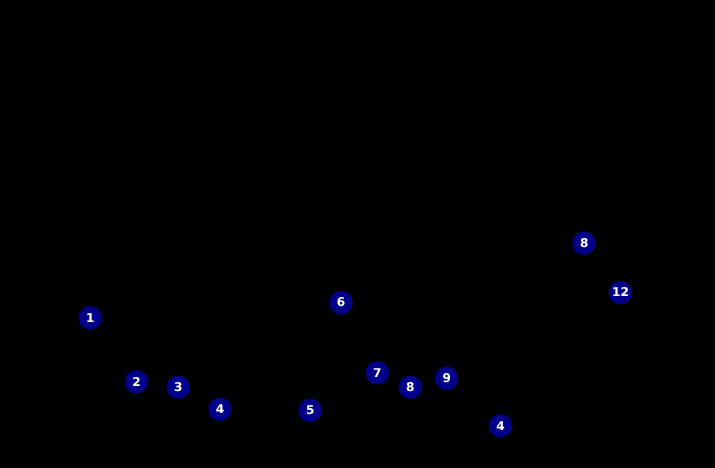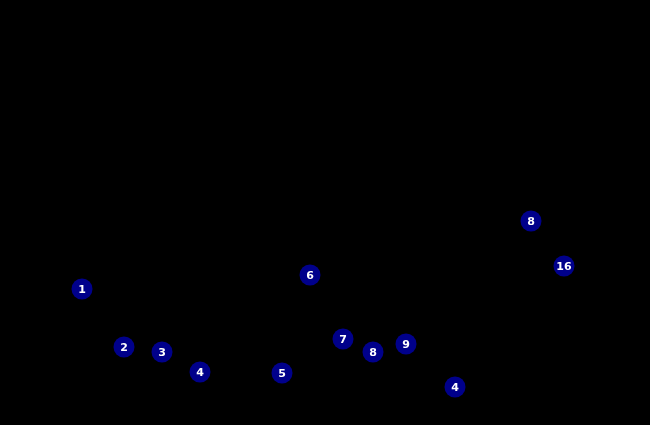--- a/index.html
+++ b/index.html
@@ -44,14 +44,14 @@
     <div class="marker" style="left: 124px; top: 347px; width: 21px; height: 21px; background: rgb(0, 0, 139); color: rgb(255, 255, 255);">2</div>
     <div class="marker" style="left: 162px; top: 352px; width: 21px; height: 21px; background: rgb(0, 0, 139); color: rgb(255, 255, 255);">3</div>
     <div class="marker" style="left: 200px; top: 372px; width: 21px; height: 21px; background: rgb(0, 0, 139); color: rgb(255, 255, 255);">4</div>
     <div class="marker" style="left: 282px; top: 373px; width: 21px; height: 21px; background: rgb(0, 0, 139); color: rgb(255, 255, 255);">5</div>
     <div class="marker" style="left: 310px; top: 275px; width: 21px; height: 21px; background: rgb(0, 0, 139); color: rgb(255, 255, 255);">6</div>
     <div class="marker" style="left: 343px; top: 339px; width: 21px; height: 21px; background: rgb(0, 0, 139); color: rgb(255, 255, 255);">7</div>
     <div class="marker" style="left: 373px; top: 352px; width: 21px; height: 21px; background: rgb(0, 0, 139); color: rgb(255, 255, 255);">8</div>
     <div class="marker" style="left: 406px; top: 344px; width: 21px; height: 21px; background: rgb(0, 0, 139); color: rgb(255, 255, 255);">9</div>
     <div class="marker" style="left: 455px; top: 387px; width: 21px; height: 21px; background: rgb(0, 0, 139); color: rgb(255, 255, 255);">4</div>
     <div class="marker" style="left: 531px; top: 221px; width: 21px; height: 21px; background: rgb(0, 0, 139); color: rgb(255, 255, 255);">8</div>
-    <div class="marker" style="left: 564px; top: 266px; width: 21px; height: 21px; background: rgb(0, 0, 139); color: rgb(255, 255, 255);">16</div>
+    <div class="marker" style="left: 564px; top: 266px; width: 21px; height: 21px; background: rgb(0, 0, 139); color: rgb(255, 255, 255);">12</div>
   </div>
 
 </body></html>

